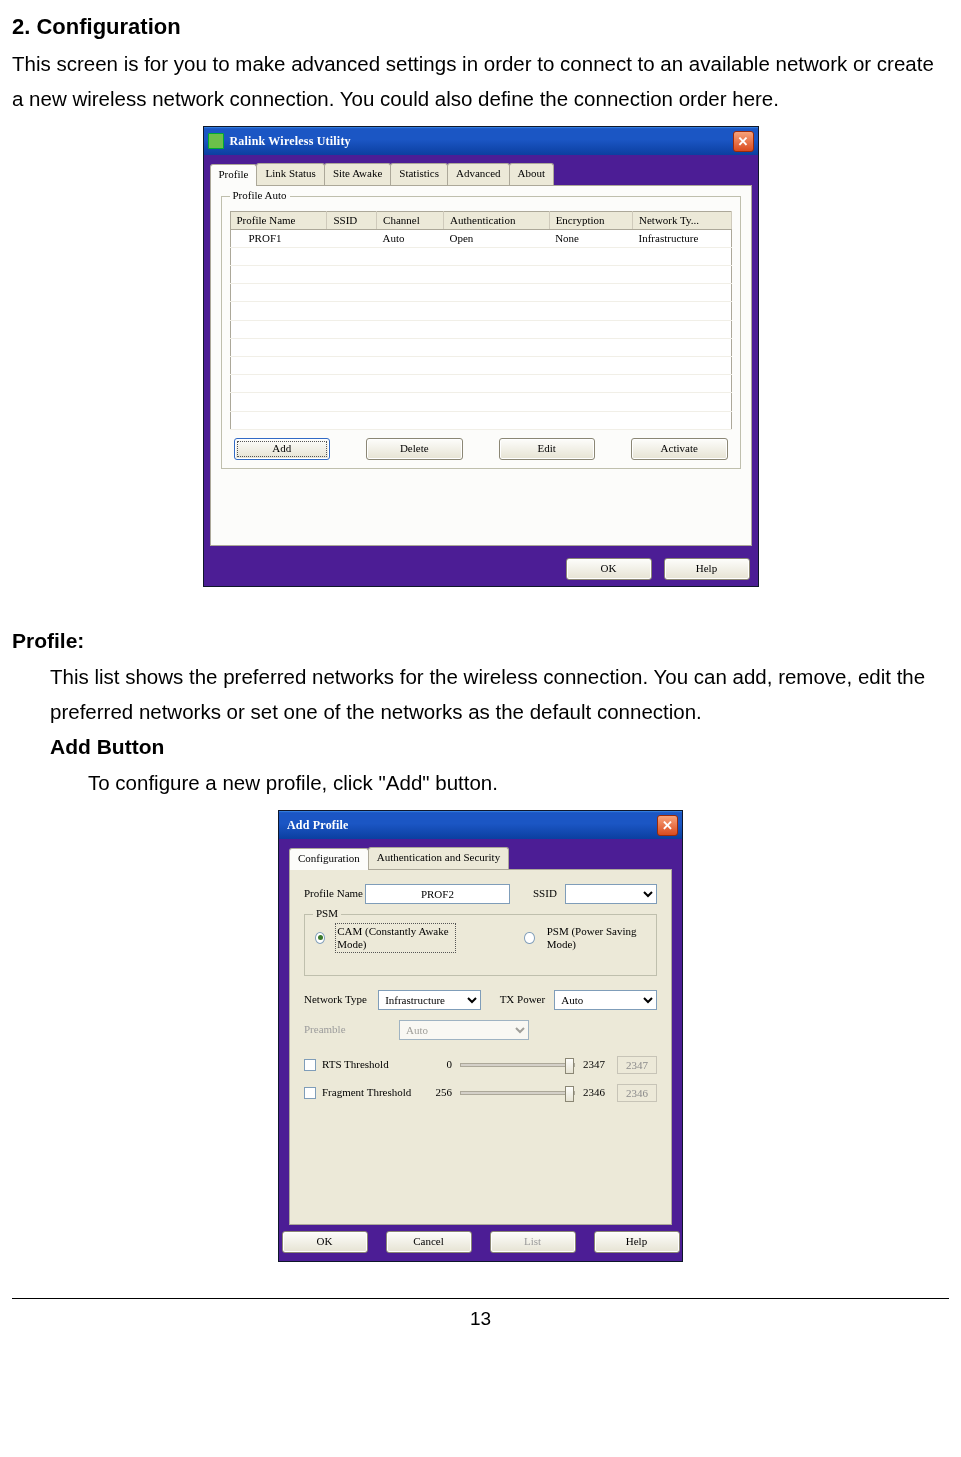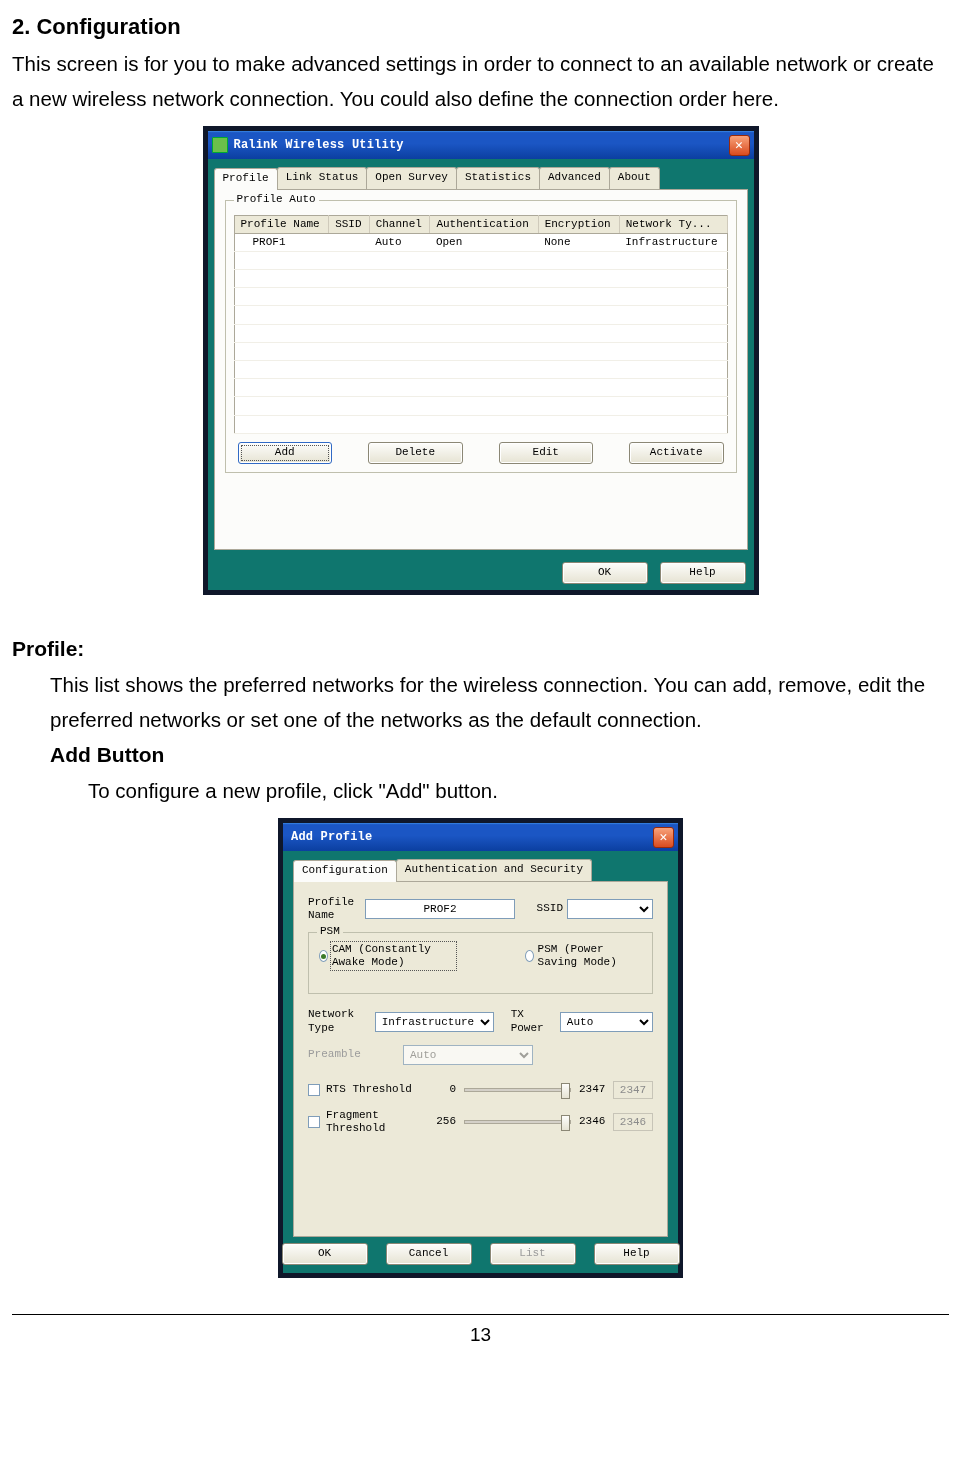--- a/index.html
+++ b/index.html
@@ -16,25 +16,25 @@
   .sect-heading { font-weight: 700; font-size: 22px; }
   .body-text { }
   .sub-heading { font-weight: 700; font-size: 21px; }
   .indent1 { margin-left: 38px; }
   .indent2 { margin-left: 76px; }
 
   
   .fig-wrap { text-align: center; margin: 10px 0 36px 0; }
   .winxp {
     display: inline-block;
-    background: #0f766e;
+    background: #4c1d95;
     width: 556px;
-    border: 5px solid #0f172a;
+    border: 1px solid #0f172a;
     text-align: left;
-    font-family: Liberation Mono, monospace;
+    font-family: Liberation Serif, serif;
     font-size: 11px;
     color: #000;
     line-height: 1.2;
     position: relative;
   }
   .titlebar {
     height: 28px;
     background: linear-gradient(to bottom,#3a8ae6 0%,#1b56c4 6%,#1b56c4 45%,#0b3fa0 100%);
     display: flex; align-items: center;
     padding: 0 4px;
@@ -129,21 +129,21 @@
     font:inherit; font-size:11px; padding:0 2px;
   }
   .group2 {
     border:1px solid #bfbfad; position:relative; padding:10px 10px 24px 10px;
     margin-bottom:14px;
   }
   .group2-legend {
     position:absolute; top:-8px; left:8px; background:#ece9d8; padding:0 3px;
   }
   .radio-row { display:flex; gap:70px; }
-  .radio-opt { display:flex; align-items:center; gap:4px; font-size:11px;}
+  .radio-opt { display:flex; align-items:center; gap:12px; font-size:11px;}
   .radio-opt .dot {
     width:12px;height:12px;border:1px solid #7f9db9;border-radius:50%;background:#fff;
     display:flex;align-items:center;justify-content:center;
   }
   .radio-opt.sel .dot::after{content:"";width:5px;height:5px;background:#3b7a2b;border-radius:50%;}
   .radio-opt.sel .rlabel{ outline:1px dotted #555; outline-offset:1px;}
   .chk {
     width:12px;height:12px;border:1px solid #7f9db9;background:#fff;margin-right:6px;
   }
   .slider {
@@ -179,21 +179,21 @@
   <div class="winxp">
     <div class="titlebar">
       <div class="title-icon"></div>
       <div class="title-text">Ralink Wireless Utility</div>
       <div class="close-btn">✕</div>
     </div>
     <div class="client">
       <div class="tabs">
         <div class="tab active">Profile</div>
         <div class="tab">Link Status</div>
-        <div class="tab">Open Survey</div>
+        <div class="tab">Site Awake</div>
         <div class="tab">Statistics</div>
         <div class="tab">Advanced</div>
         <div class="tab">About</div>
       </div>
       <div class="tab-body">
         <div class="group">
           <div class="group-legend">Profile Auto</div>
           <table class="list-table">
             <tbody>
                 <tr>

